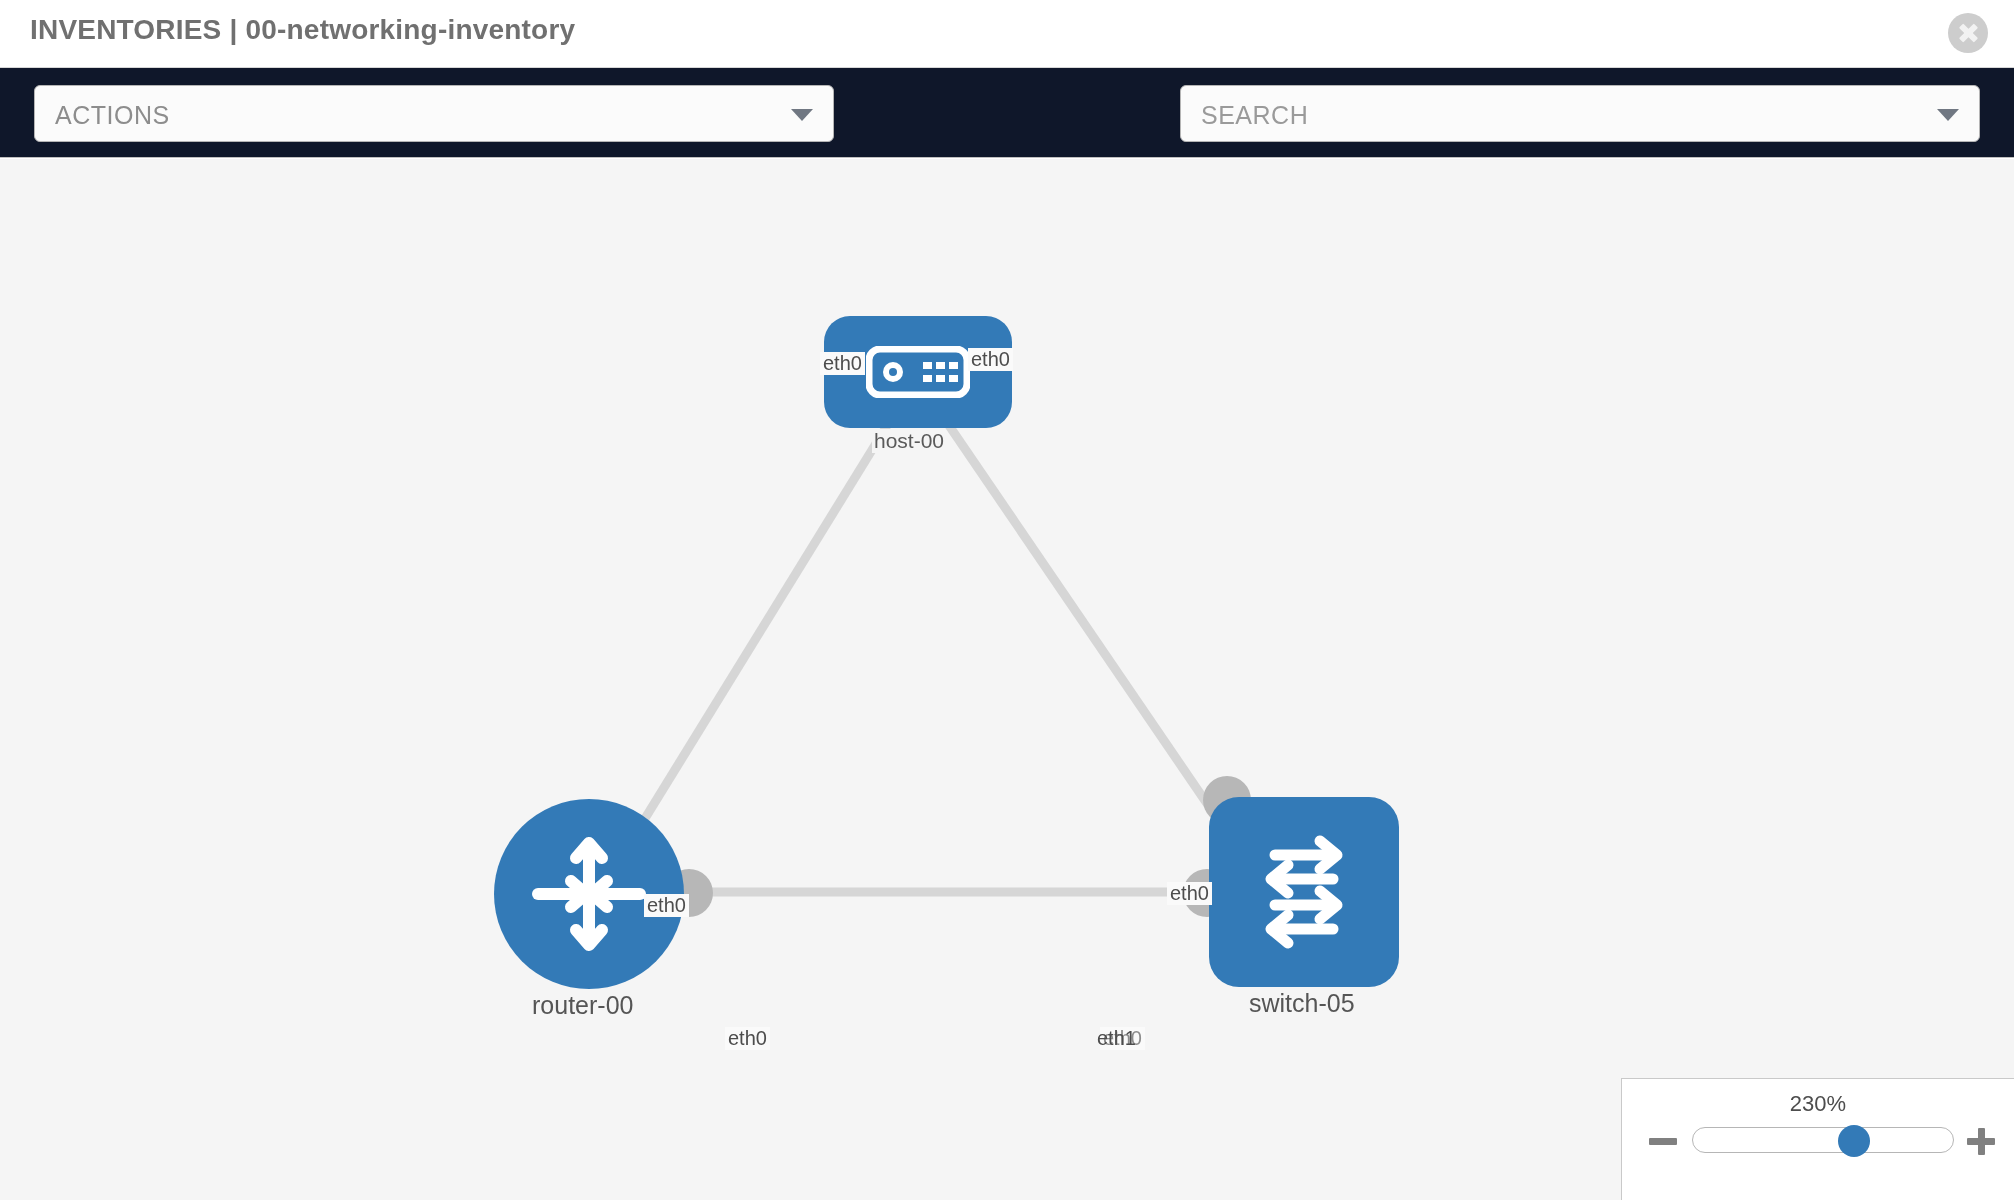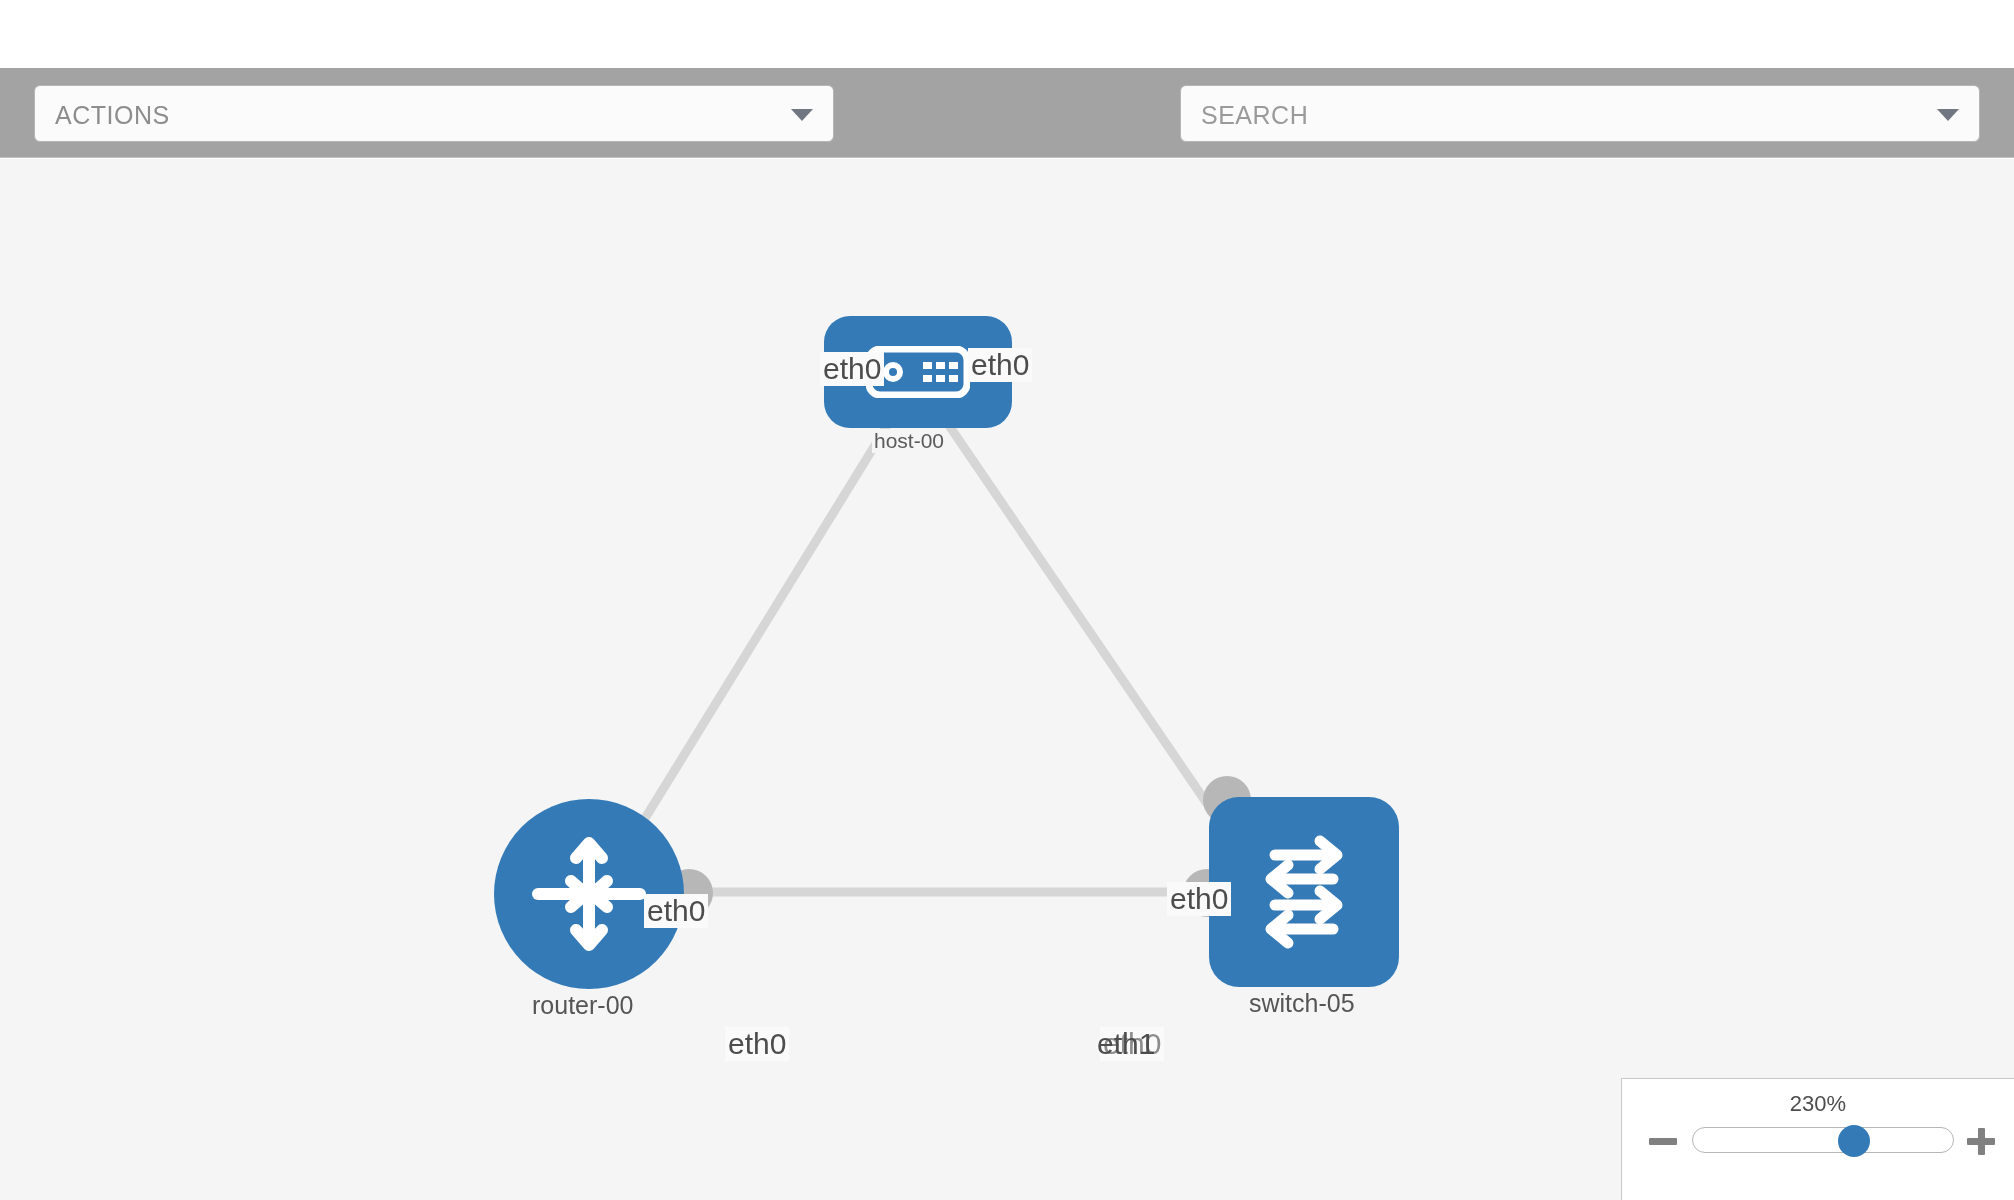--- a/index.html
+++ b/index.html
@@ -59,21 +59,21 @@
   }
   .close-btn .x1 { transform: rotate(45deg); }
   .close-btn .x2 { transform: rotate(-45deg); }
 
   
   .toolbar {
     position: absolute;
     left: 0; top: 68px;
     width: 2014px;
     height: 90px;
-    background: #a3a3a3;
+    background: #0f172a;
     border-bottom: 1px solid #bfbfbf;
   }
   .actions-select {
     position: absolute;
     left: 34px;
     top: 17px;
     width: 800px;
     height: 57px;
     background: #fbfbfb;
     border: 1px solid #b5b5b5;
@@ -212,21 +212,21 @@
     position: absolute;
     width: 48px;
     height: 48px;
     border-radius: 50%;
     background: #b7b7b7;
   }
 
   
   .iface-label {
     position: absolute;
-    font-size: 30px;
+    font-size: 20px;
     color: #4d4d4d;
     background: #fafafa;
     padding: 0 3px;
     white-space: nowrap;
   }
   .iface-label.ghost { color: #8d8d8d; }
 
   
   .zoom-panel {
     position: absolute;
@@ -289,20 +289,27 @@
     height: 32px;
     border-radius: 50%;
     background: #337ab7;
   }
 </style>
 </head>
 <body>
 
 <div id="app">
 
+  <div class="header">
+    <div class="header-title">INVENTORIES | 00-networking-inventory</div>
+    <div class="close-btn">
+      <div class="x1"></div>
+      <div class="x2"></div>
+    </div>
+  </div>
 
   <div class="toolbar">
 
     <div class="actions-select">
       <div class="label">ACTIONS</div>
       <div class="caret"></div>
     </div>
 
     <div class="tool-icon wrench-icon">
       <svg width="44" height="44" viewBox="0 0 44 44" aria-hidden="true">

